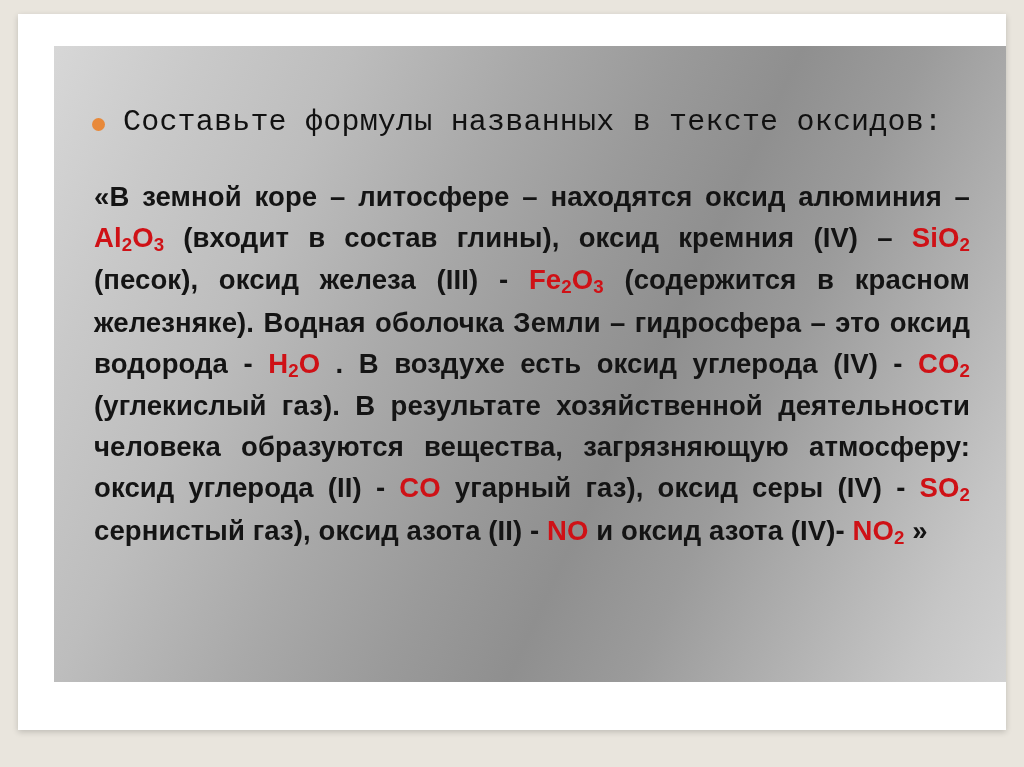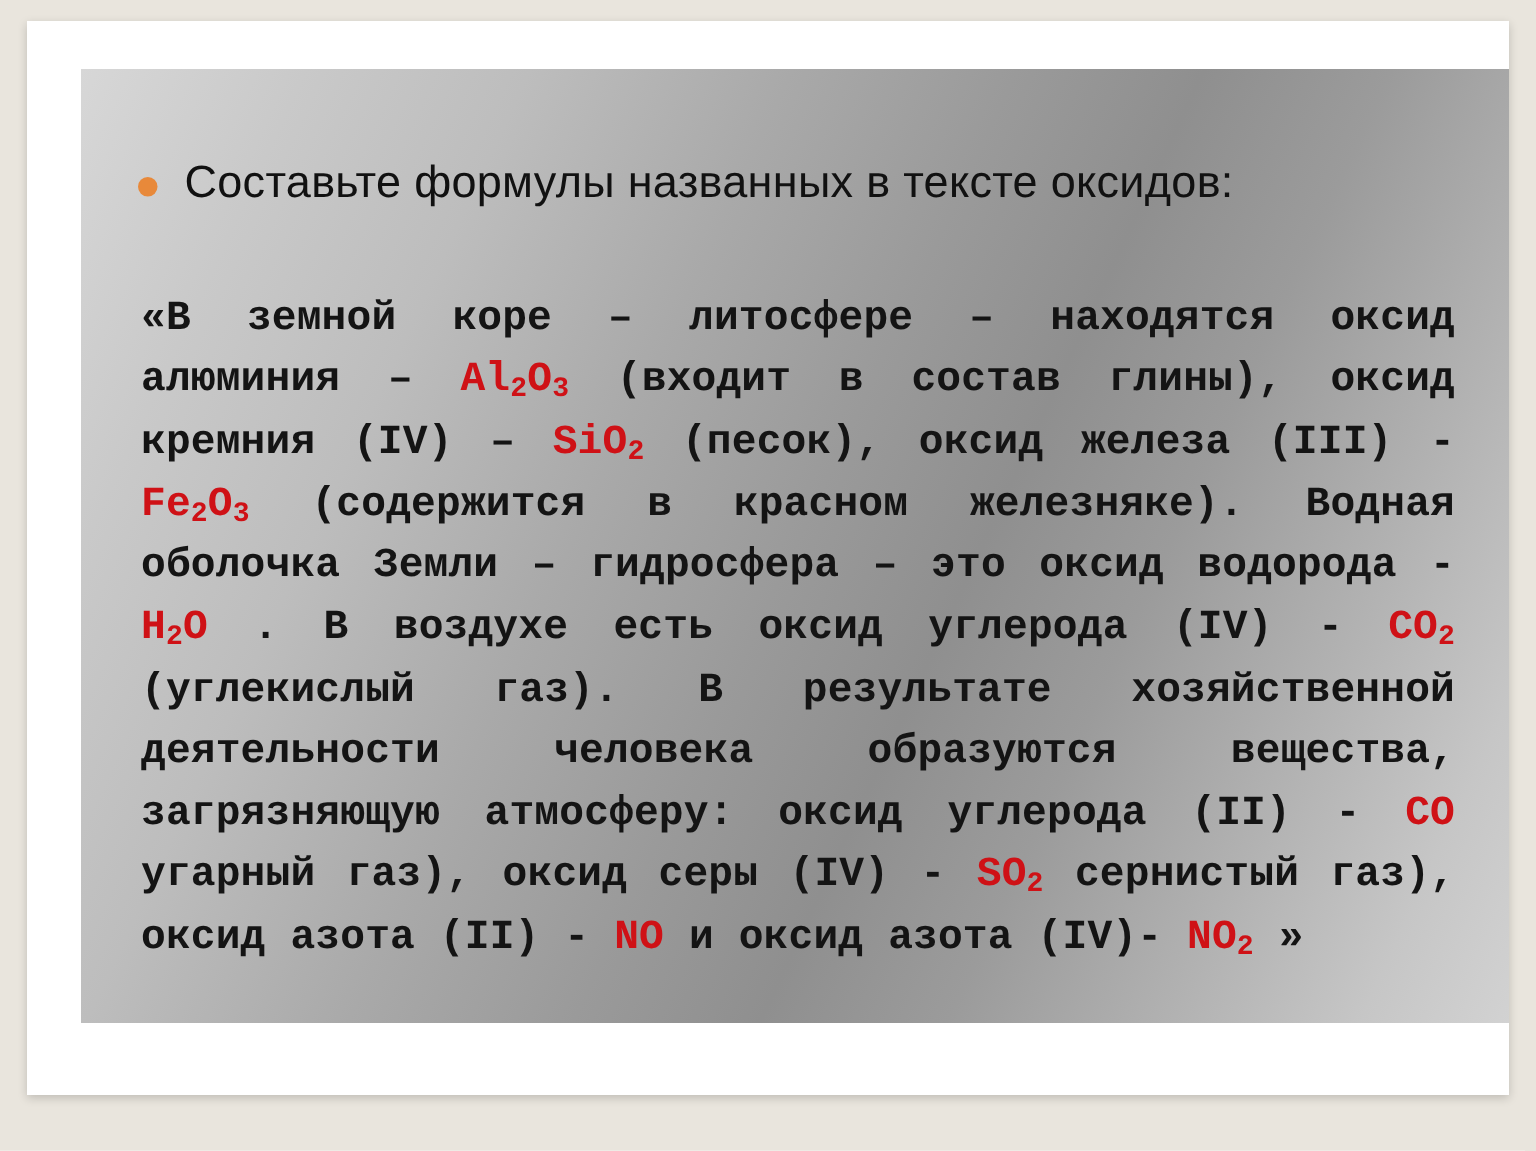--- a/index.html
+++ b/index.html
@@ -62,33 +62,33 @@
   .bullet-dot {
     width: 13px;
     height: 13px;
     border-radius: 50%;
     background: #e8893a;
     margin-top: 14px;
     margin-right: 18px;
     flex: 0 0 auto;
   }
   .bullet-text {
-    font-family: Liberation Sans, sans-serif;
+    font-family: Liberation Mono, monospace;
     font-size: 30px;
     color: #111111;
     line-height: 1.2;
     letter-spacing: 0.2px;
   }
   
   .body-text {
     position: absolute;
     left: 40px;
-    top: 146px;
+    top: 130px;
     width: 876px;
-    font-family: Liberation Mono, monospace;
+    font-family: Liberation Sans, sans-serif;
     font-weight: bold;
     font-size: 27.5px;
     line-height: 1.50;
     color: #141414;
     text-align: justify;
     text-justify: inter-word;
     letter-spacing: 0.1px;
   }
   .body-text .f {
     color: #cf1116;

